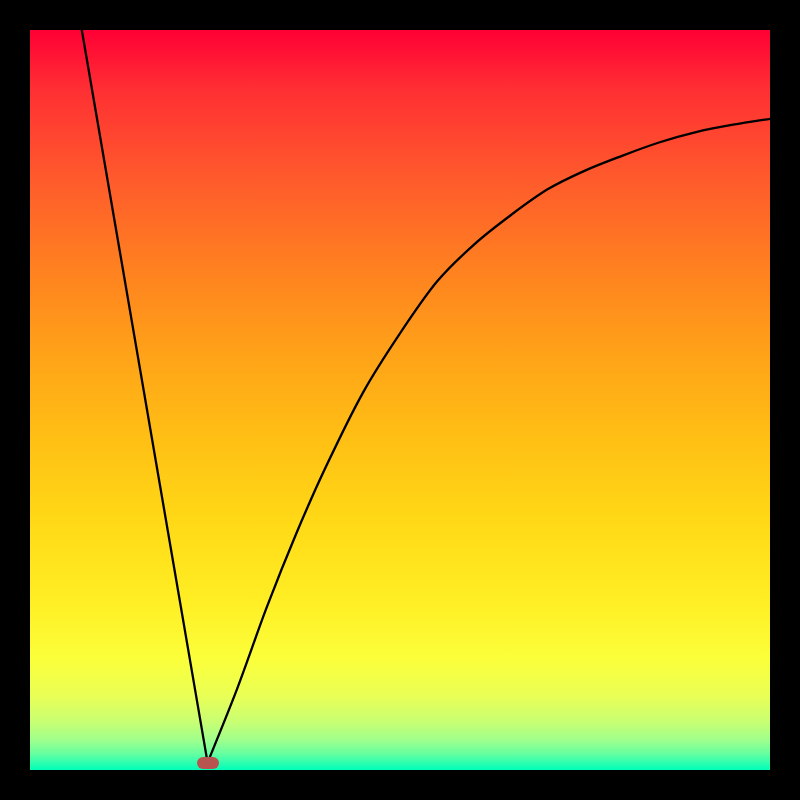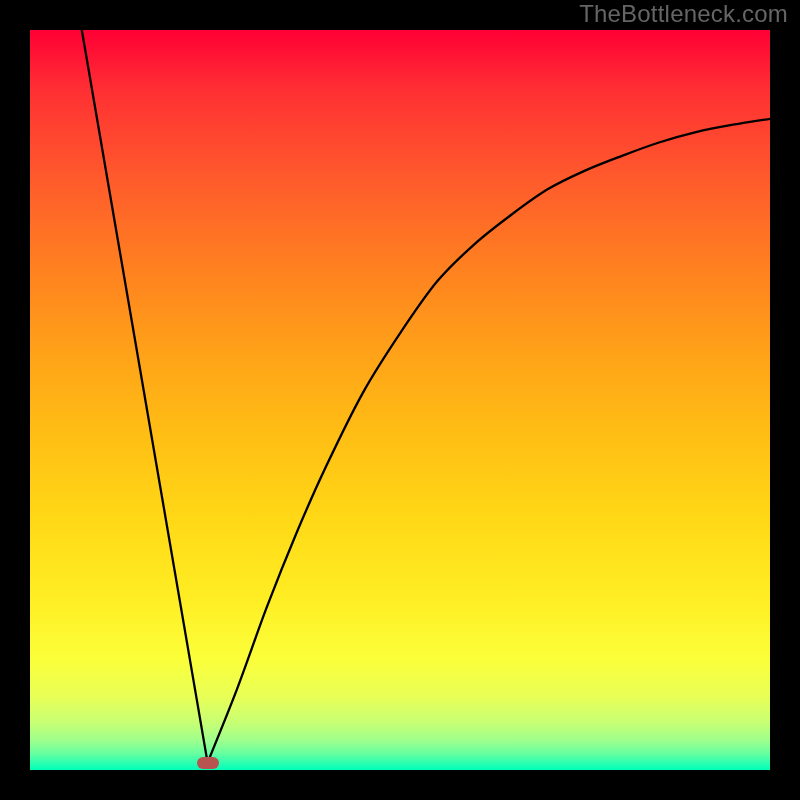--- a/index.html
+++ b/index.html
@@ -56,20 +56,19 @@
     width: 22px;
     height: 12px;
     background: #b85450;
     border-radius: 6px;
   }
 </style>
 </head>
 <body>
 
 <div class="outer">
-  <div class="watermark">TheBottleneck.com</div>
   <div class="plot">
     <svg class="curve" viewBox="0 0 740 740" preserveAspectRatio="none">
       <path id="curvePath" fill="none" stroke="#000" stroke-width="2.3" stroke-linecap="round" stroke-linejoin="round" d="M 51.800000000000004 0 L 177.6 732.6 L 177.6 732.6 C 182.53333333333333 720.2666666666667, 197.33333333333334 684.5, 207.20000000000002 658.6 C 217.0666666666667 632.7, 226.93333333333334 603.1, 236.8 577.2 C 246.66666666666669 551.3000000000001, 256.5333333333333 526.6333333333333, 266.4 503.2 C 276.26666666666665 479.76666666666665, 284.9 460.03333333333336, 296 436.6 C 307.1 413.1666666666667, 320.6666666666667 384.79999999999995, 333 362.59999999999997 C 345.3333333333333 340.4, 357.66666666666663 321.90000000000003, 370 303.40000000000003 C 382.33333333333337 284.90000000000003, 394.66666666666674 266.4, 407.00000000000006 251.59999999999997 C 419.33333333333337 236.79999999999995, 431.6666666666667 225.70000000000002, 444 214.60000000000002 C 456.3333333333333 203.50000000000003, 468.6666666666667 194.25, 481 185 C 493.3333333333333 175.75, 505.6666666666667 166.50000000000003, 518 159.10000000000002 C 530.3333333333334 151.70000000000002, 542.6666666666666 146.1499999999999, 555 140.5999999999999 C 567.3333333333334 135.04999999999993, 579.6666666666666 130.4866666666667, 592 125.80000000000007 C 604.3333333333334 121.11333333333341, 616.6666666666666 116.42666666666669, 629 112.48000000000002 C 641.3333333333334 108.53333333333335, 653.6666666666666 105.08, 666 102.12 C 678.3333333333334 99.16000000000001, 690.6666666666666 96.94000000000004, 703 94.72000000000003 C 715.3333333333334 92.50000000000001, 733.8333333333334 89.78666666666663, 740 88.79999999999995"></path>
     </svg>
     <div class="marker" id="minMarker" style="left: 166.6px; top: 726.6px;"></div>
   </div>
 </div>
 
 </body></html>

